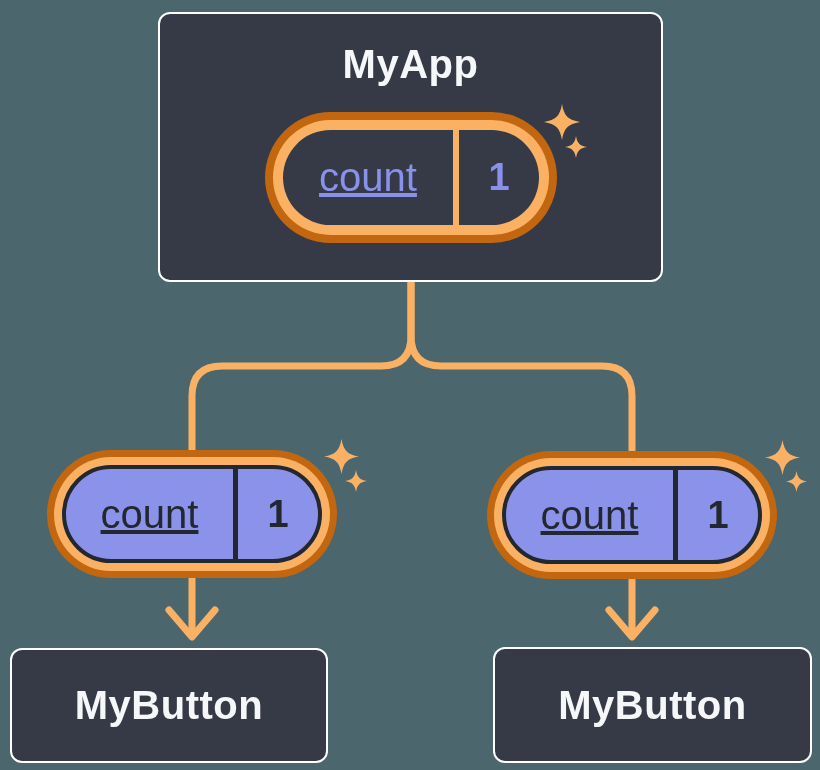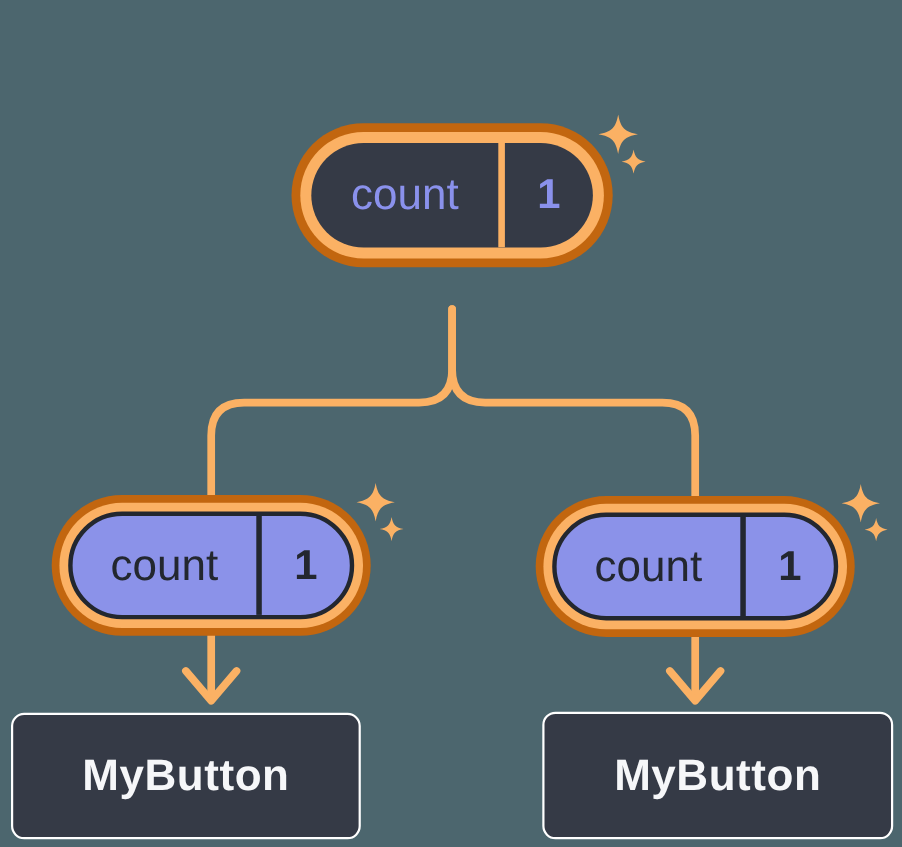--- a/index.html
+++ b/index.html
@@ -64,21 +64,21 @@
     overflow:hidden;
   }
   .pill-inner.dark{background:var(--card,#353A46);}
   .pill-inner.purple{
     background:var(--purple-fill,#8B92E9);
     border:4px solid var(--dark-text,#23272F);
   }
   .pill-cell{
     display:flex;align-items:center;justify-content:center;
   }
-  .pill-label{flex:1;font-size:40px;}
+  .pill-label{flex:1;font-size:40px;text-decoration:underline;}
   .pill-value{width:80px;font-size:38px;font-weight:700;}
   .pill-inner.dark .pill-label,.pill-inner.dark .pill-value{color:var(--purple-text,#8A91EC);}
   .pill-inner.purple .pill-label,.pill-inner.purple .pill-value{color:var(--dark-text,#23272F);}
   .pill-divider{width:6px;}
   .pill-inner.dark .pill-divider{background:var(--orange-light,#FBB164);}
   .pill-inner.purple .pill-divider{width:5px;background:var(--dark-text,#23272F);}
   .sparkle{
     position:absolute;z-index:4;
   }
   .sparkle path{fill:var(--orange-light,#FBB164);}
@@ -88,20 +88,23 @@
 
 <div class="canvas">
 
   <svg class="connectors" width="820" height="770" viewBox="0 0 820 770">
     <path d="M411 281 L411 336 Q411 366 381 366 L222 366 Q192 366 192 396 L192 633"></path>
     <path d="M411 281 L411 336 Q411 366 441 366 L602 366 Q632 366 632 396 L632 633"></path>
     <path d="M169 610 L192 637 L215 610"></path>
     <path d="M609 610 L632 637 L655 610"></path>
   </svg>
 
+  <div class="card card-app">
+    <div class="card-title">MyApp</div>
+  </div>
 
   <div class="pill-outer pill-root">
     <div class="pill-mid">
       <div class="pill-inner dark">
         <span class="pill-cell pill-label">count</span>
         <span class="pill-divider"></span>
         <span class="pill-cell pill-value">1</span>
       </div>
     </div>
   </div>

